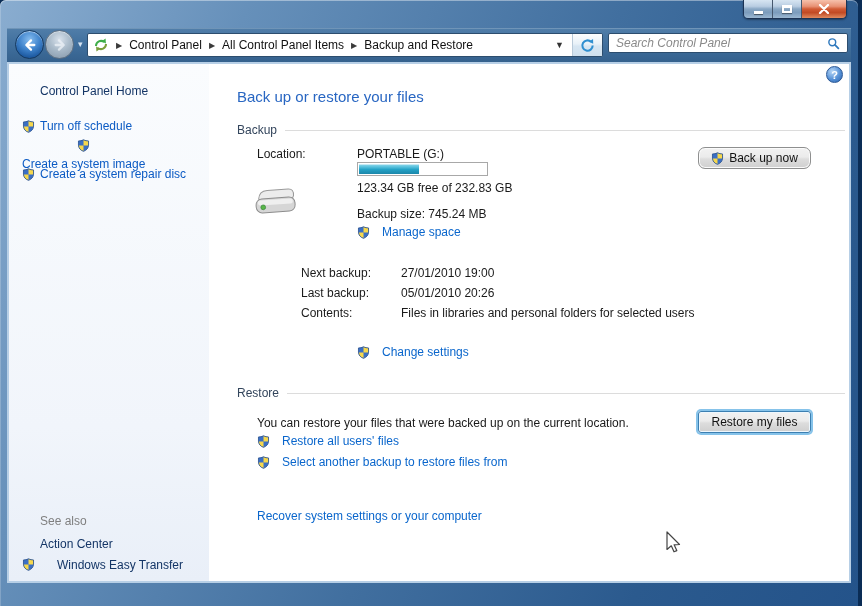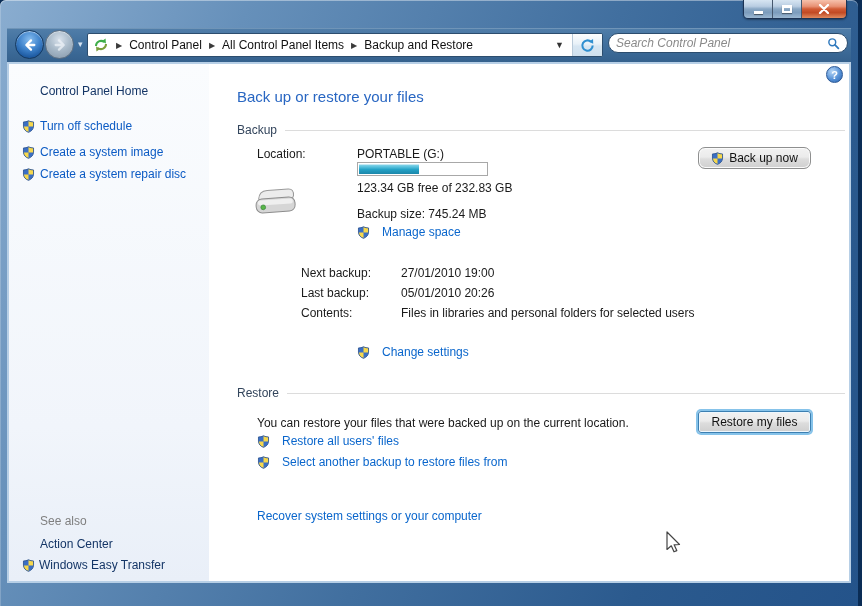--- a/index.html
+++ b/index.html
@@ -61,21 +61,21 @@
   .crumb-sep { font-size:8px; color:#3a3a3a; margin:0 7px; }
   .crumb { color:#111; white-space:nowrap; cursor:default; }
   .addr-drop { margin-left:auto; font-size:9px; color:#333; padding:0 8px; }
   .refresh-btn {
     width:30px; height:100%; border-left:1px solid #b9cad9;
     background:linear-gradient(180deg,#fdfefe,#e8f1f8 45%,#d7e6f2 55%,#cfe0ee);
     display:flex; align-items:center; justify-content:center; border-radius:0 1px 1px 0;
   }
   .searchbox {
     position:absolute; left:601px; top:5px; width:240px; height:20px;
-    background:#fff; border:1px solid #2c4d6e; border-radius:10px;
+    background:#fff; border:1px solid #2c4d6e; border-radius:2px;
     display:flex; align-items:center; padding:0 7px;
   }
   .searchbox input {
     flex:1; border:none; outline:none; font-family:inherit; font-size:12px; color:#333; background:transparent;
   }
   .searchbox input::placeholder { font-style:italic; color:#8a8a8a; opacity:1; }
   
   .content {
     position:absolute; top:62px; left:7px; right:7px; bottom:23px;
     background:#fff; border:2px solid #b7cfe6; display:flex;
@@ -83,21 +83,21 @@
   .sidebar {
     position:relative; width:200px; flex:none;
     background:linear-gradient(180deg,#fafcfe 0%,#f1f5fb 70%,#e9eff8 100%);
   }
   .main { position:relative; flex:1; background:#fff; }
   .cph { position:absolute; left:31px; top:20px; color:#143566; cursor:default; }
   .task-row { position:absolute; left:13px; display:flex; align-items:center; gap:5px; color:#0c5bc4; cursor:default; }
   .shield { width:13px; height:13px; display:inline-flex; flex:none; }
   .seealso-header { position:absolute; left:31px; top:450px; color:#7f7f7f; }
   .seealso-plain { position:absolute; left:31px; top:473px; color:#143566; cursor:default; }
-  .seealso-row { position:absolute; left:13px; top:494px; display:flex; align-items:flex-end; gap:4px; color:#143566; cursor:default; }
+  .seealso-row { position:absolute; left:13px; top:494px; display:flex; align-items:flex-start; gap:22px; color:#143566; cursor:default; }
   .main-title { position:absolute; left:28px; top:24px; font-size:15px; font-weight:normal; color:#2866c2; }
   .section-hdr { position:absolute; left:28px; width:608px; display:flex; align-items:center; gap:8px; color:#33455c; }
   .section-hdr .rule { flex:1; height:1px; background:#dcdcdc; }
   .abs { position:absolute; }
   .usage-bar {
     position:absolute; left:148px; top:98px; width:131px; height:14px;
     background:#fff; border:1px solid #a8a8a8; padding:1px;
   }
   .usage-fill {
     height:100%; width:47%;
@@ -202,21 +202,21 @@
         <span class="shield">
             <svg width="13" height="13" viewBox="0 0 16 16">
               <path d="M8 1C6 2 3.9 2.5 1.8 2.4V7.5C1.8 11.2 4.4 14.1 8 15.2C11.6 14.1 14.2 11.2 14.2 7.5V2.4C12.1 2.5 10 2 8 1Z" fill="#3b6fc4"></path>
               <path d="M8 1C10 2 12.1 2.5 14.2 2.4V8H8Z" fill="#f7d84c"></path>
               <path d="M1.8 7.5C1.8 11.2 4.4 14.1 8 15.2L8 8H1.8Z" fill="#f7d84c"></path>
               <path d="M8 1C6 2 3.9 2.5 1.8 2.4V7.5C1.8 11.2 4.4 14.1 8 15.2C11.6 14.1 14.2 11.2 14.2 7.5V2.4C12.1 2.5 10 2 8 1Z" fill="none" stroke="#27508f" stroke-width="1"></path>
             </svg>
           </span>
         <span>Turn off schedule</span>
       </div>
-      <div class="task-row" style="top:81px;">
+      <div class="task-row" style="top:75px;flex-direction:column;">
         <span class="shield">
             <svg width="13" height="13" viewBox="0 0 16 16">
               <path d="M8 1C6 2 3.9 2.5 1.8 2.4V7.5C1.8 11.2 4.4 14.1 8 15.2C11.6 14.1 14.2 11.2 14.2 7.5V2.4C12.1 2.5 10 2 8 1Z" fill="#3b6fc4"></path>
               <path d="M8 1C10 2 12.1 2.5 14.2 2.4V8H8Z" fill="#f7d84c"></path>
               <path d="M1.8 7.5C1.8 11.2 4.4 14.1 8 15.2L8 8H1.8Z" fill="#f7d84c"></path>
               <path d="M8 1C6 2 3.9 2.5 1.8 2.4V7.5C1.8 11.2 4.4 14.1 8 15.2C11.6 14.1 14.2 11.2 14.2 7.5V2.4C12.1 2.5 10 2 8 1Z" fill="none" stroke="#27508f" stroke-width="1"></path>
             </svg>
           </span>
         <span>Create a system image</span>
       </div>

